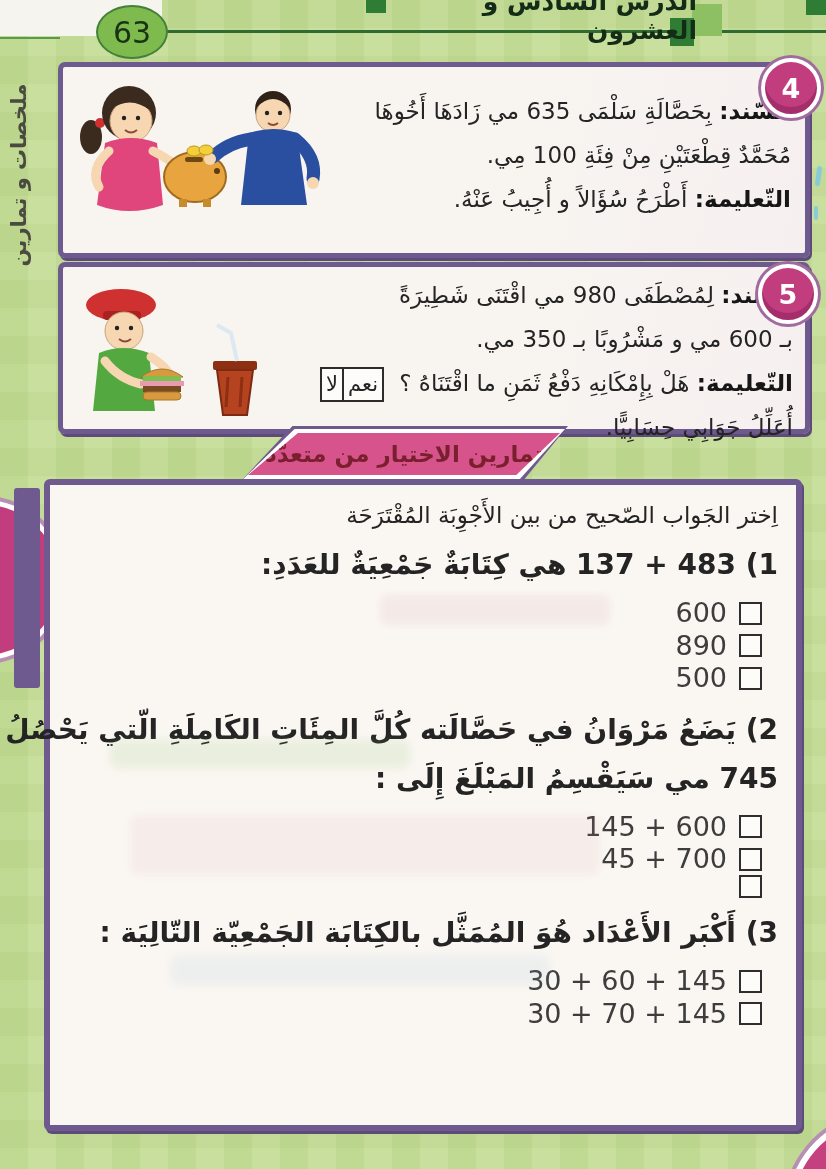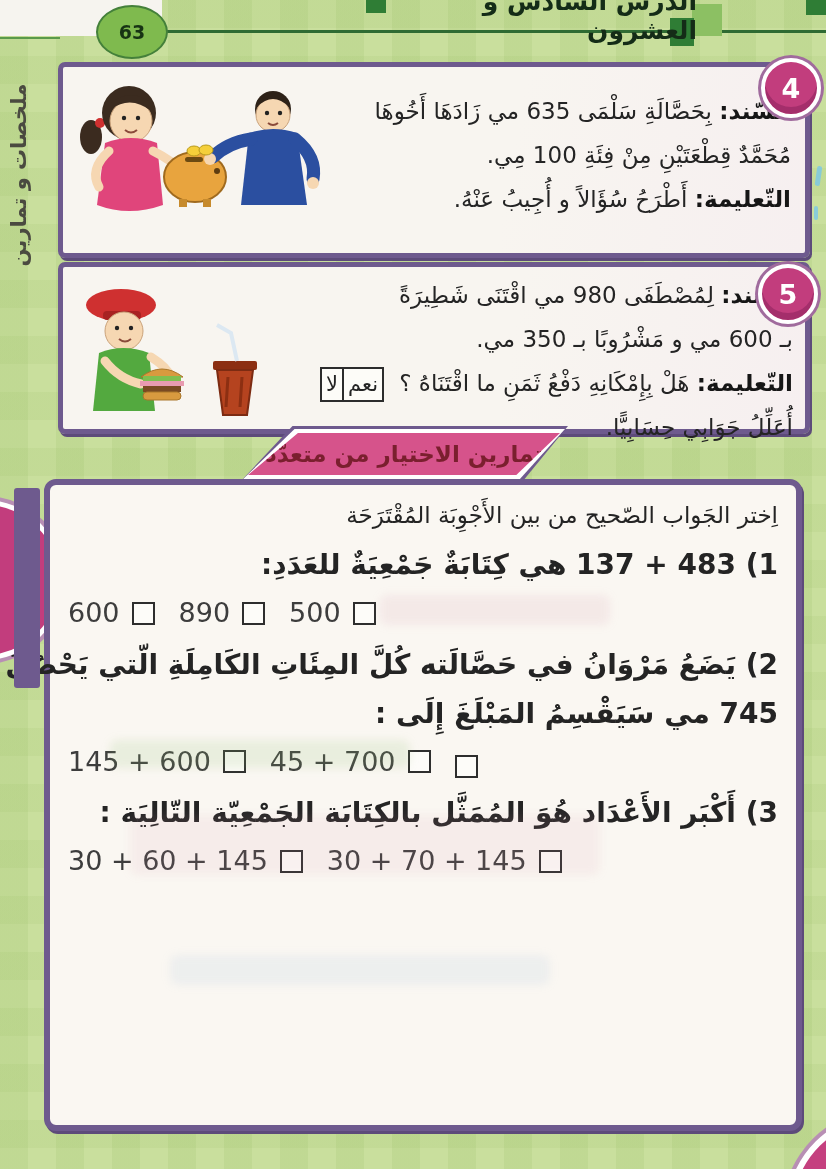--- a/index.html
+++ b/index.html
@@ -11,21 +11,21 @@
       linear-gradient(rgba(160,195,110,.16) 50%, transparent 50%);
     background-size:56px 56px;}
   .abs{position:absolute;}
   
   .corner-white{left:0;top:0;width:162px;height:36px;background:#f6f4ef;}
   .header-line{left:160px;top:30px;right:0;height:3px;background:#2f6b33;}
   .side-line{left:0;top:37px;width:60px;height:2px;background:#5a9a4b;}
   .page-num{left:96px;top:5px;width:68px;height:50px;border-radius:50%;
     background:#7fba4e;border:2px solid #44803a;color:#173а14;color:#173314;
     display:flex;align-items:center;justify-content:center;
-    font-size:19px;font-weight:700;}
+    font-size:30px;font-weight:400;}
   .title{left:412px;top:0;width:285px;height:32px;direction:rtl;
     font-size:25px;font-weight:700;color:#142c17;display:flex;
     align-items:center;justify-content:center;}
   .sq{position:absolute;}
   .sq-a{left:366px;top:0;width:20px;height:13px;background:#2f7d35;}
   .sq-b-light{left:692px;top:4px;width:30px;height:32px;background:#8cc063;}
   .sq-b-dark{left:670px;top:18px;width:24px;height:28px;background:#2f7d35;}
   .sq-c{left:806px;top:0;width:20px;height:15px;background:#2f7d35;}
   
   .sidebar-label{left:-98px;top:160px;width:240px;height:30px;
@@ -55,28 +55,28 @@
   .banner-purple{left:240px;top:426px;width:328px;height:56px;
     clip-path:polygon(16% 0,100% 0,86% 100%,0 100%);background:#6e5a8e;
     display:flex;align-items:center;justify-content:center;z-index:5;}
   .banner-white{width:322px;height:50px;clip-path:polygon(16% 0,100% 0,86% 100%,0 100%);
     background:#fff;display:flex;align-items:center;justify-content:center;}
   .banner-pink{width:312px;height:42px;clip-path:polygon(16% 0,100% 0,86% 100%,0 100%);
     background:#d6538b;display:flex;align-items:center;justify-content:center;}
   .banner-text{direction:rtl;font-size:23px;font-weight:700;color:#7a1f2e;}
   
   .mcq{left:44px;top:479px;width:758px;height:652px;background:#faf7f2;
-    border:6px solid #6e5a8e;border-radius:12px;box-shadow:2px 3px 0 #5d4b7a;
+    border:6px solid #6e5a8e;border-radius:6px;box-shadow:2px 3px 0 #5d4b7a;
     padding:10px 18px 8px 14px;box-sizing:border-box;z-index:2;}
   .purple-strip{left:14px;top:488px;width:26px;height:200px;background:#6e5a8e;z-index:3;border-radius:3px;}
   .mcq p{margin:0;direction:rtl;text-align:right;color:#242424;}
   .intro{font-size:23px;line-height:1.8;margin-bottom:4px !important;}
   .q{font-size:28px;font-weight:700;line-height:1.75;}
   .q2l1{white-space:nowrap;}
-  .opts{display:flex;flex-direction:row;align-items:flex-end;gap:24px;
+  .opts{display:flex;flex-direction:column;align-items:flex-end;gap:0;
     padding-left:4px;padding-right:16px;margin:8px 0 10px 0;}
   .opt{display:flex;direction:rtl;align-items:center;gap:12px;}
   .optval{direction:ltr;unicode-bidi:isolate;font-size:27px;color:#3d3d3d;line-height:1.2;}
   .checkbox{width:19px;height:19px;border:2px solid #2e2e2e;background:#fdfcf9;display:inline-block;}
   
   .pink-circle-left{left:-96px;top:500px;width:150px;height:150px;border-radius:50%;
     background:#c23d7d;border:5px solid #fff;box-shadow:0 0 0 4px #b88fb4;z-index:1;}
   .pink-circle-br{left:786px;top:1112px;width:190px;height:190px;border-radius:50%;
     background:#c5407f;border:6px solid #fff;box-shadow:0 0 0 4px #b88fb4;z-index:4;}
   .ghost{position:absolute;filter:blur(4px);border-radius:8px;pointer-events:none;}

